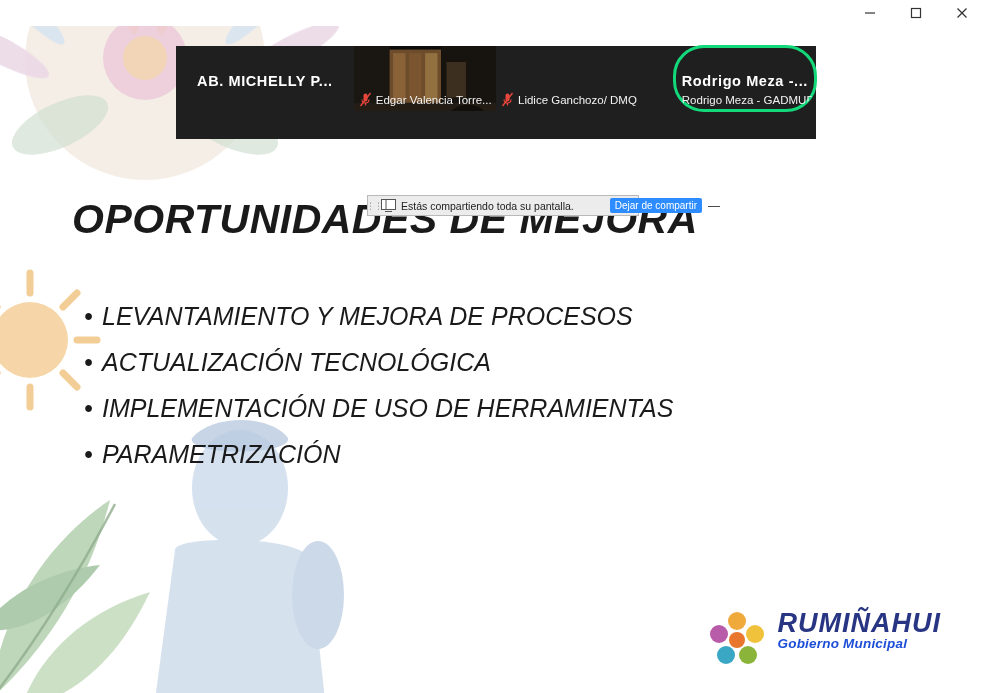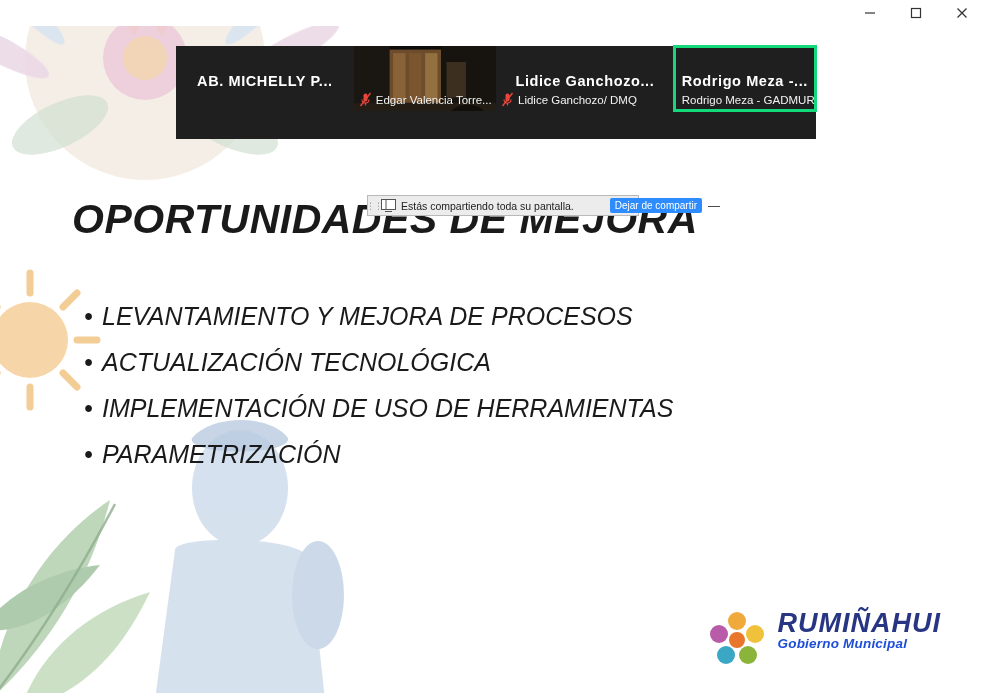--- a/index.html
+++ b/index.html
@@ -147,21 +147,21 @@
     display: flex;
   }
   .tile {
     position: relative;
     height: 65px;
     background: #1f1f1f;
     overflow: hidden;
   }
   .tile.w1 { width: 200px; }
   .tile.w2 { width: 160px; }
-  .tile.w3 { width: 120px; }
+  .tile.w3 { width: 120px; border-radius: 30px; }
   .tile .big-name {
     position: absolute;
     top: 0; left: 0; right: 0;
     height: 70px;
     display: flex;
     align-items: center;
     justify-content: center;
     color: #ffffff;
     font-size: 14.5px;
     font-weight: bold;
@@ -396,21 +396,20 @@
         <path d="M6.5 1.5 a2 2 0 0 1 2 2 v4 a2 2 0 0 1 -4 0 v-4 a2 2 0 0 1 2 -2z" fill="#e8463c"></path>
         <path d="M3 7.5 a3.5 3.5 0 0 0 7 0" fill="none" stroke="#e8463c" stroke-width="1.2"></path>
         <line x1="6.5" y1="11" x2="6.5" y2="13.5" stroke="#e8463c" stroke-width="1.2"></line>
         <line x1="1.5" y1="14" x2="11.5" y2="1" stroke="#e8463c" stroke-width="1.4"></line>
       </svg>
       <span>Edgar Valencia Torre...</span>
     </div>
   </div>
 
   <div class="tile w1">
-    <div class="big-name">Lidice  Ganchozo...</div>
     <div class="nameplate">
       <svg class="mic-muted" viewBox="0 0 13 15">
         <path d="M6.5 1.5 a2 2 0 0 1 2 2 v4 a2 2 0 0 1 -4 0 v-4 a2 2 0 0 1 2 -2z" fill="#e8463c"></path>
         <path d="M3 7.5 a3.5 3.5 0 0 0 7 0" fill="none" stroke="#e8463c" stroke-width="1.2"></path>
         <line x1="6.5" y1="11" x2="6.5" y2="13.5" stroke="#e8463c" stroke-width="1.2"></line>
         <line x1="1.5" y1="14" x2="11.5" y2="1" stroke="#e8463c" stroke-width="1.4"></line>
       </svg>
       <span>Lidice Ganchozo/ DMQ</span>
     </div>
   </div>

